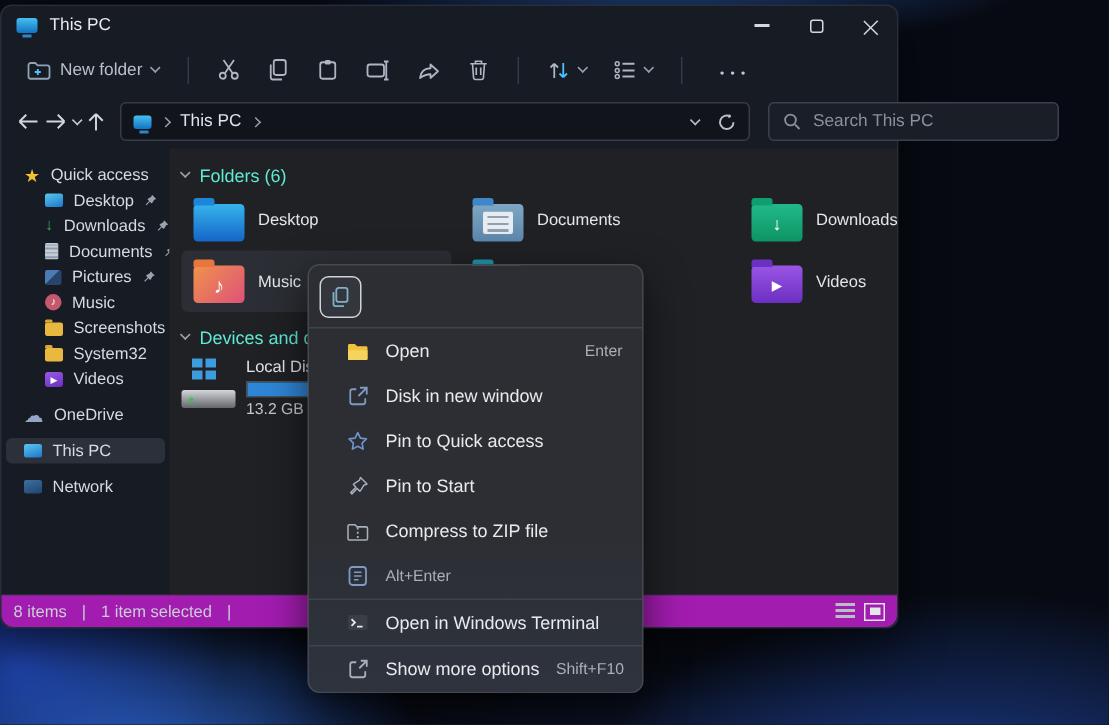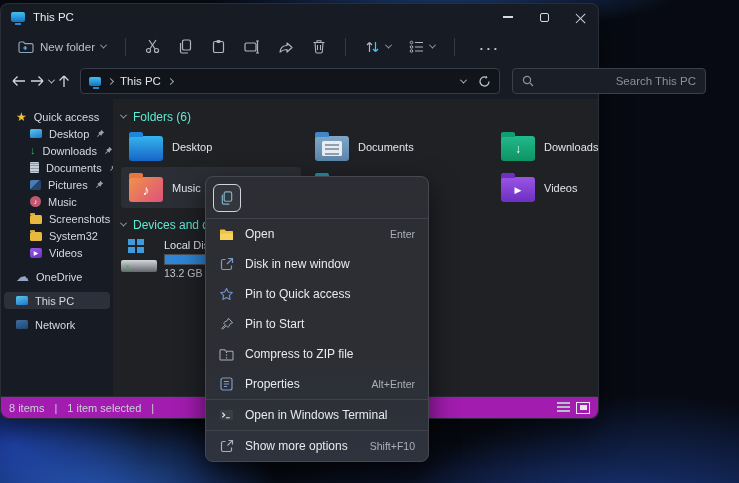--- a/index.html
+++ b/index.html
@@ -47,21 +47,21 @@
   
   .navbar { height:36px; display:flex; align-items:center; padding:0 10px; gap:4px; flex:0 0 auto; }
   .nav-btn { width:24px; height:24px; display:flex; align-items:center; justify-content:center; color:#cdd2da; }
   .addr { flex:0 0 420px; height:26px; margin-left:6px; background:#11141b; border:1px solid #353c48; border-radius:4px;
     display:flex; align-items:center; padding:0 8px; gap:7px; }
   .crumb-sep { display:inline-block; width:5px; height:5px; border-right:1.3px solid #9aa2ae; border-bottom:1.3px solid #9aa2ae; transform:rotate(-45deg); }
   .crumb { color:#dfe3e9; font-size:11.5px; }
   .addr-right { margin-left:auto; display:flex; align-items:center; gap:12px; color:#b9c0cb; }
   .search { flex:1; height:26px; margin-left:8px; background:#1a1e27; border:1px solid #3a414d; border-radius:4px;
     display:flex; align-items:center; padding:0 9px; gap:8px; }
-  .search input { flex:1; background:transparent; border:none; outline:none; color:#cfd4dc; font-size:11.5px; font-family:inherit;text-align:right; }
+  .search input { flex:1; background:transparent; border:none; outline:none; color:#cfd4dc; font-size:11.5px; font-family:inherit; }
   .search input::placeholder { color:#8a919c; }
   
   .bodyrow { flex:1; display:flex; min-height:0; }
   .sidebar { width:112px; padding-top:9px; flex:0 0 auto; overflow:hidden; }
   .si { height:17px; display:flex; align-items:center; gap:7px; padding-left:12px; margin:0 3px; border-radius:4px; }
   .si.child { padding-left:26px; }
   .si .lb { color:#d6dae1; font-size:11px; white-space:nowrap; }
   .si.sel { background:#2b303b; }
   .si .pin { margin-left:auto; margin-right:6px; flex:0 0 auto; }
   .si .pin path { fill:#9aa2ae; }
@@ -117,21 +117,21 @@
   .sv-icons { width:14px; height:12px; border:1.6px solid #e3e6ea; display:flex; align-items:center; justify-content:center; }
   .sv-icons::after { content:""; width:7px; height:5px; background:#e3e6ea; }
   
   .cmenu { position:absolute; left:205px; top:176px; width:224px; z-index:10;
     background:linear-gradient(180deg,#2c2e33 0%,#2c2e33 62%,#2e333e 100%);
     border:1px solid #45494f; border-radius:8px; box-shadow:0 10px 28px rgba(0,0,0,.6); overflow:hidden; }
   .cm-iconrow { height:41px; display:flex; align-items:center; padding-left:7px; }
   .cm-focus { width:28px; height:28px; border:1.6px solid #cfd3da; border-radius:6px; background:#33363c;
     display:flex; align-items:center; justify-content:center; }
   .cm-sep { height:1px; background:#3f434a; }
-  .cm-item { height:30px; display:flex; align-items:center; gap:11px; padding:0 13px; }
+  .cm-item { height:30px; display:flex; align-items:center; gap:11px; padding:0 13px;margin-left:12px; }
   .cm-item .ml { color:#e8eaed; font-size:12px; flex:1; white-space:nowrap; }
   .cm-item .ms { color:#a9afb9; font-size:10.5px; }
   .mi { width:15px; display:flex; align-items:center; justify-content:center; flex:0 0 auto; }
   .mi svg { display:block; }
 </style>
 </head>
 <body>
 
 <div class="window">
 
@@ -454,21 +454,20 @@
     <span class="ml">Compress to ZIP file</span>
     <span class="ms"></span>
   </div>
   <div class="cm-item">
     <span class="mi">
         <svg width="13" height="14" viewBox="0 0 13 14">
           <rect x="1" y="1" width="11" height="12" rx="2" fill="none" stroke="#7f9ac2" stroke-width="1.2"></rect>
           <path d="M4 4.5h5M4 7h5M4 9.5h3" stroke="#7f9ac2" stroke-width="1.1"></path>
         </svg>
       </span>
-    <span class="ml">Properties</span>
     <span class="ms">Alt+Enter</span>
   </div>
   <div class="cm-sep"></div>
   <div class="cm-item">
     <span class="mi">
         <svg width="15" height="12" viewBox="0 0 16 13">
           <rect x="1" y="1" width="14" height="11" rx="1.5" fill="#3a3f46"></rect>
           <path d="M3.5 4l2.5 2.5L3.5 9" fill="none" stroke="#e8eaed" stroke-width="1.3"></path>
           <path d="M7.5 9.5h4" stroke="#e8eaed" stroke-width="1.3"></path>
         </svg>

